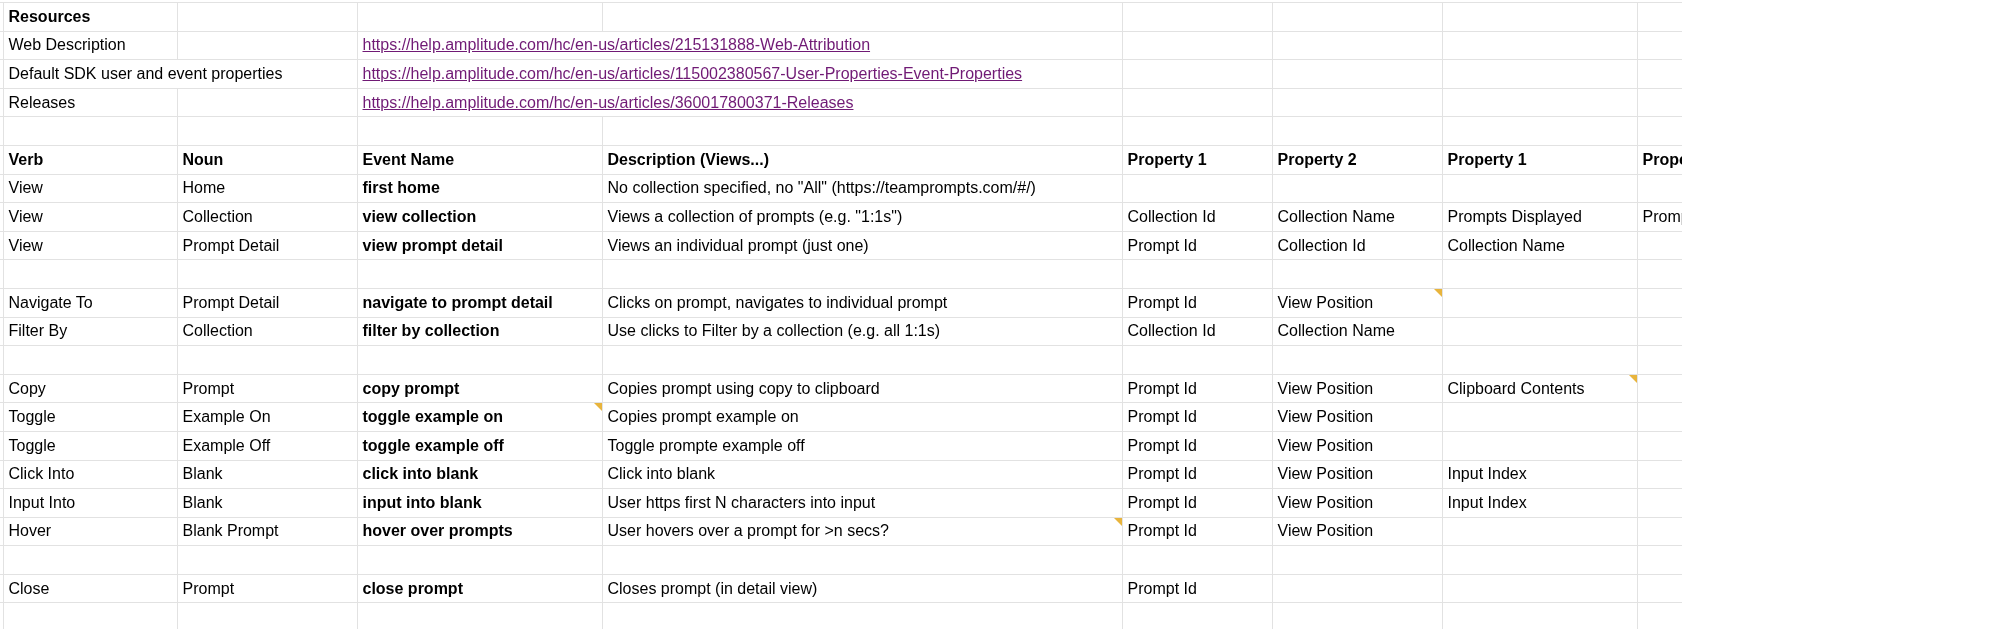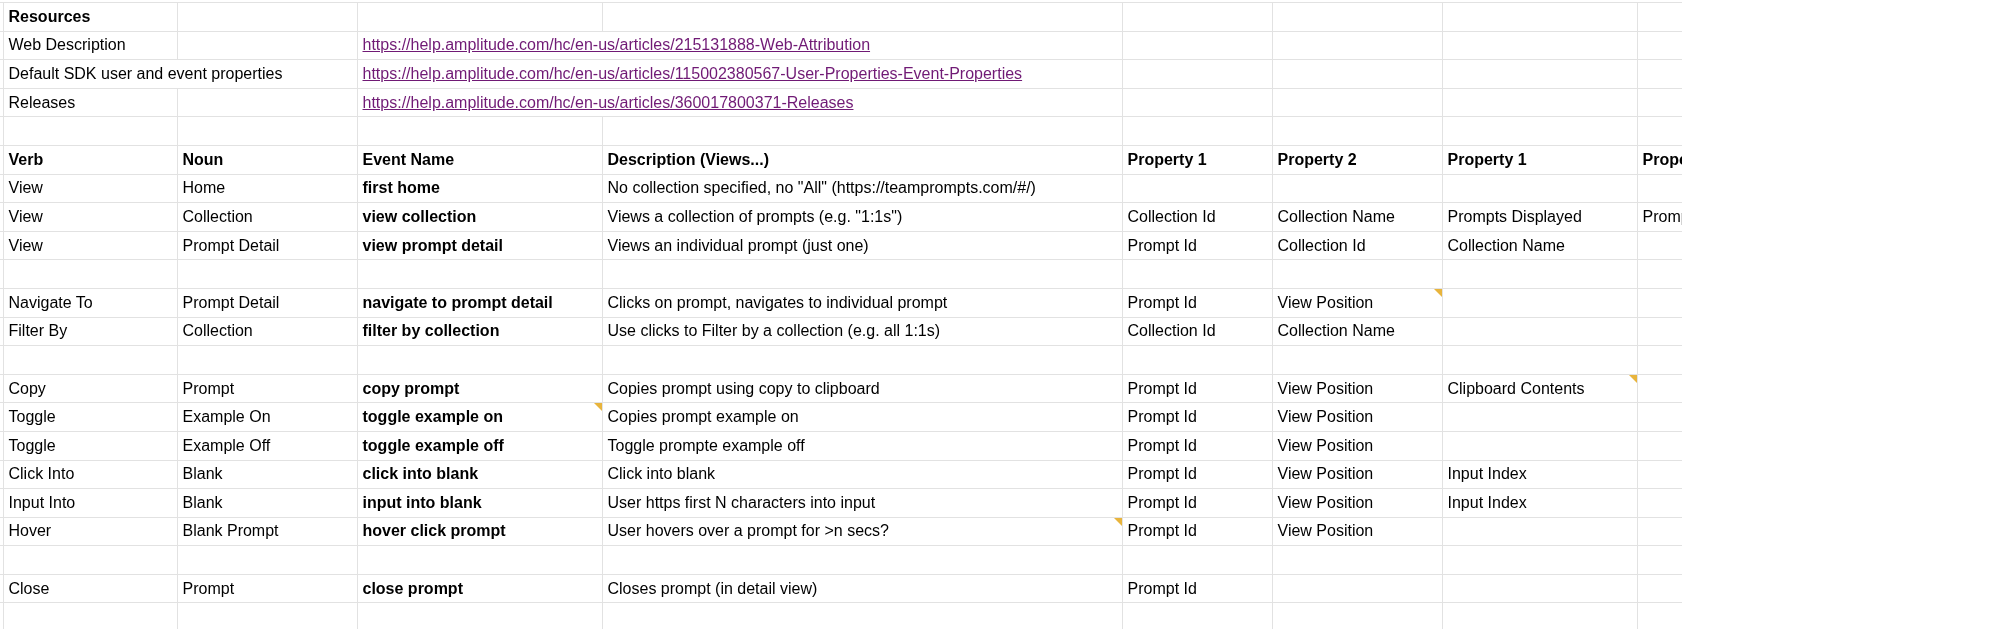--- a/index.html
+++ b/index.html
@@ -273,21 +273,21 @@
           <td><span>View Position</span></td>
           <td><span>Input Index</span></td>
           <td></td>
           <td></td>
           <td></td>
         </tr>
         <tr>
           <td class="sliver"></td>
           <td><span>Hover</span></td>
           <td><span>Blank Prompt</span></td>
-          <td class="bold"><span>hover click prompt</span></td>
+          <td class="bold"><span>hover over prompts</span></td>
           <td><span>User hovers over a prompt for &gt;n secs?</span><span class="comment-marker"></span></td>
           <td><span>Prompt Id</span></td>
           <td><span>View Position</span></td>
           <td></td>
           <td></td>
           <td></td>
           <td></td>
         </tr>
         <tr>
           <td class="sliver"></td>

